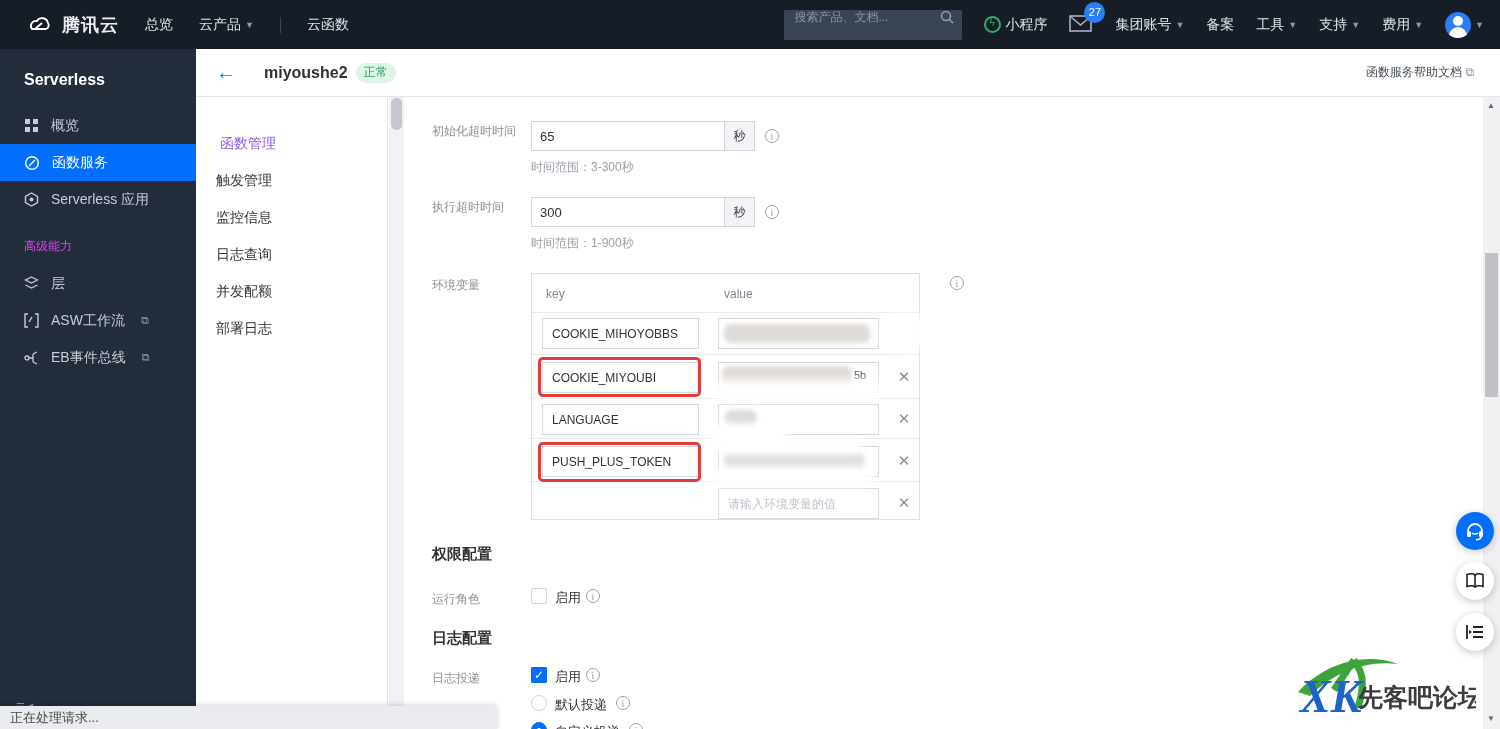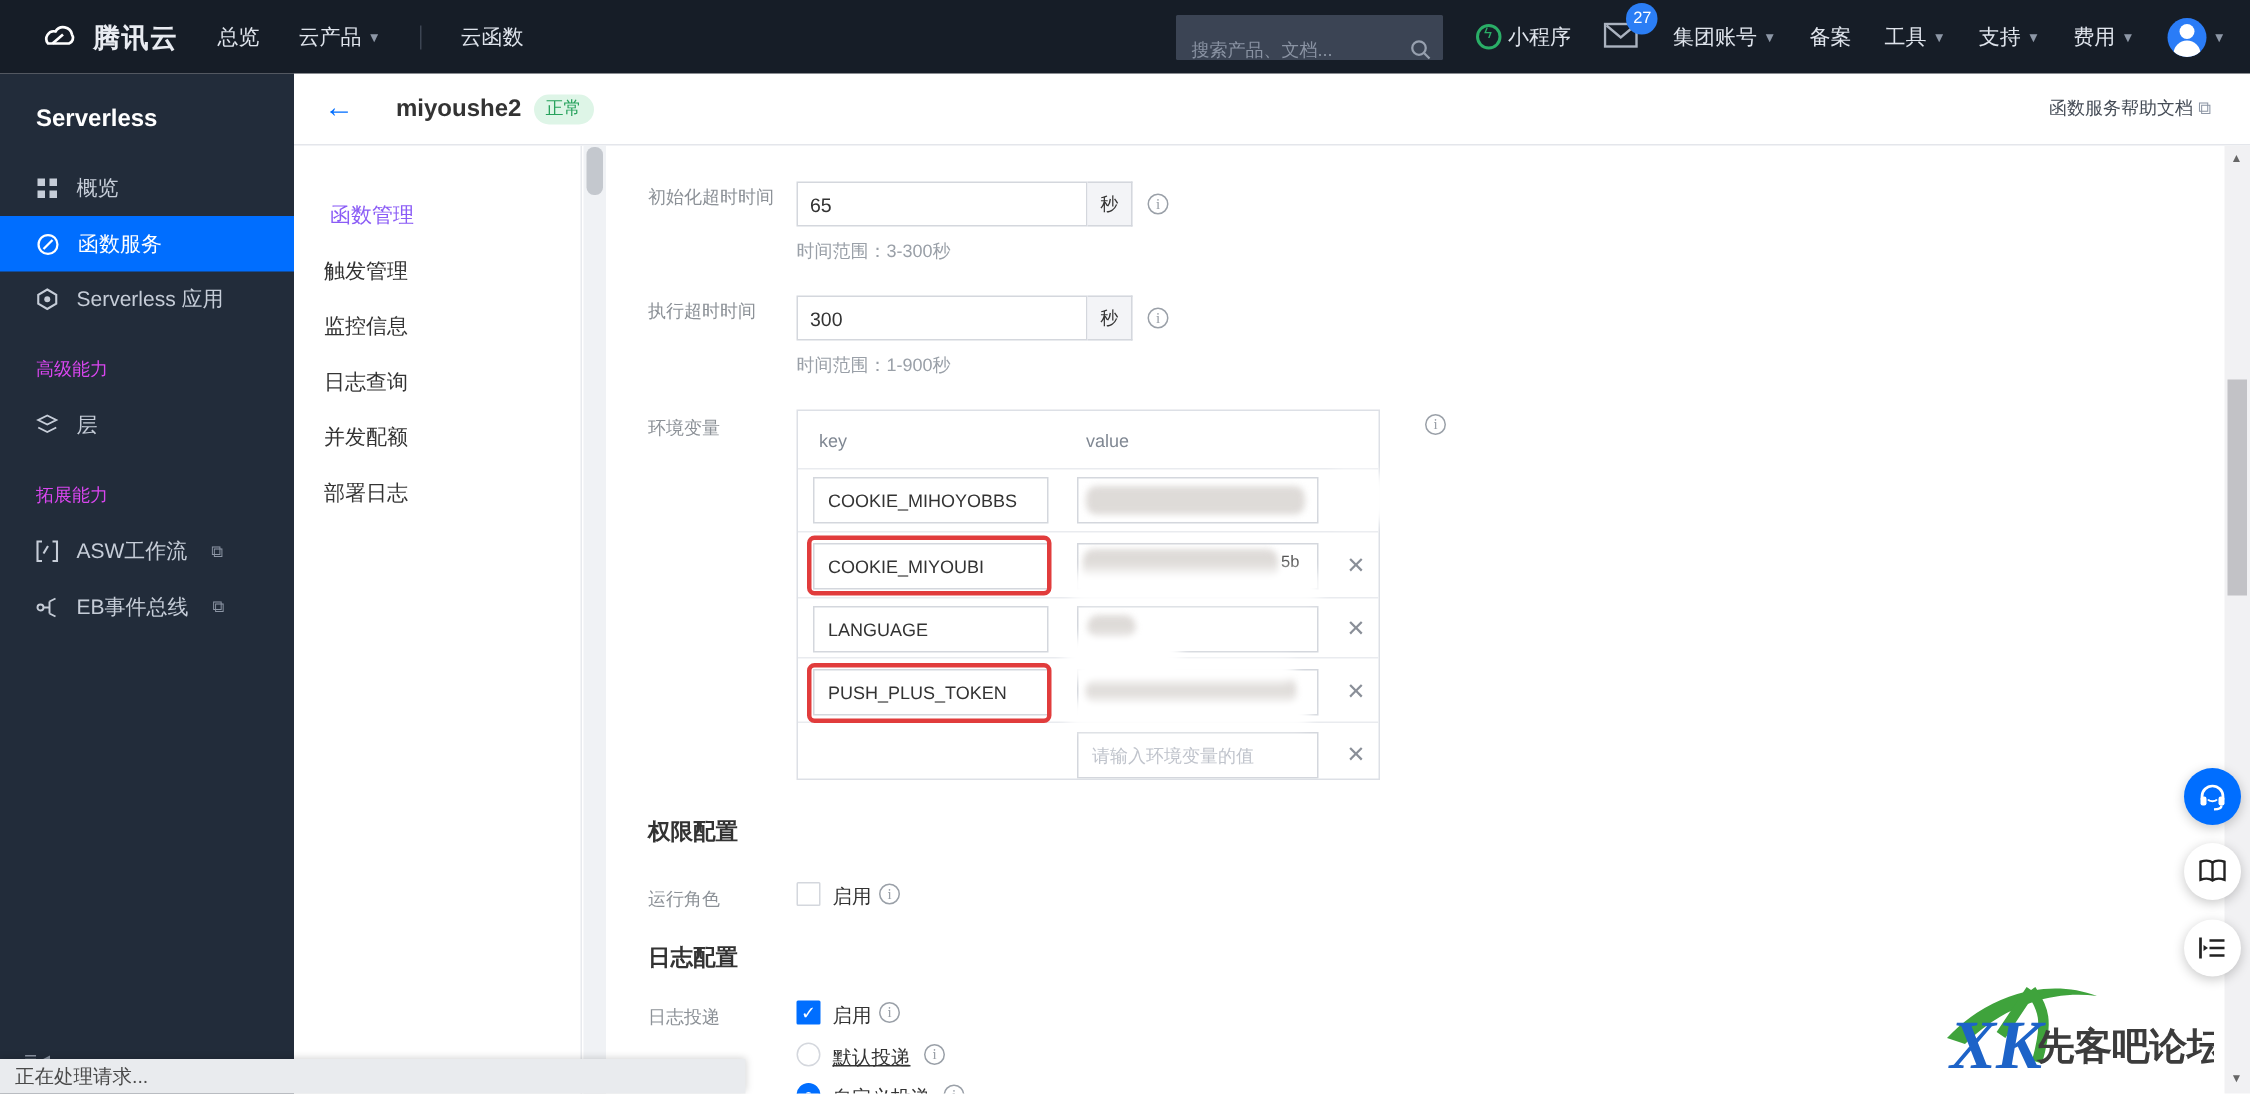--- a/index.html
+++ b/index.html
@@ -9,21 +9,21 @@
 
   
   #topbar { position:absolute; left:0; top:0; width:1500px; height:49px; background:#161d27;
     display:flex; align-items:center; color:#e8ebf1; font-size:14px; z-index:30; }
   .tb-left { display:flex; align-items:center; gap:26px; padding-left:28px; }
   .brand { display:flex; align-items:center; gap:8px; font-size:18px; font-weight:bold; letter-spacing:1px; }
   .tb-item { color:#dfe4ec; cursor:pointer; display:flex; align-items:center; gap:4px; white-space:nowrap; }
   .caret { font-size:9px; color:#8d97a6; }
   .tb-divider { width:1px; height:16px; background:#3c4553; }
   .tb-right { position:absolute; right:16px; top:0; height:49px; display:flex; align-items:center; gap:22px; }
-  #searchbox { width:178px; height:30px; background:#3b4454; display:flex; align-items:flex-end;
+  #searchbox { width:178px; height:30px; background:#3b4454; display:flex; align-items:flex-start;
     padding:0 8px 0 10px; border-radius:1px; }
   #searchbox input { flex:1; background:transparent; border:none; outline:none; color:#97a0af; font-size:12px; width:120px; }
   #searchbox input::placeholder { color:#8a93a3; }
   .mp-icon { width:17px; height:17px; border-radius:50%; border:2px solid #2aae67; display:inline-block;
     position:relative; }
   .mp-icon::after{ content:"ϟ"; position:absolute; left:3px; top:-1px; font-size:10px; color:#2aae67;}
   .mail-wrap { position:relative; width:24px; height:22px; }
   .badge { position:absolute; right:-12px; top:-12px; min-width:21px; height:21px; border-radius:11px;
     background:#2b7ef5; color:#fff; font-size:11px; display:flex; align-items:center; justify-content:center; }
   .avatar { width:26px; height:26px; border-radius:50%; background:#2a7cf7; position:relative; overflow:hidden; }
@@ -211,21 +211,20 @@
   <div class="side-section">高级能力</div>
 
   <div class="side-item">
     <svg width="15" height="15" viewBox="0 0 15 15">
       <path d="M7.5 1l6 3-6 3-6-3z" fill="none" stroke="#c6cdd8" stroke-width="1.3"></path>
       <path d="M1.5 9l6 3 6-3" fill="none" stroke="#c6cdd8" stroke-width="1.3"></path>
     </svg>
     <span>层</span>
   </div>
 
-  <div class="side-section">拓展能力</div>
 
   <div class="side-item">
     <svg width="15" height="15" viewBox="0 0 15 15">
       <path d="M4 1H1v13h3M11 1h3v13h-3" fill="none" stroke="#c6cdd8" stroke-width="1.4"></path>
       <path d="M5 9l3-5" stroke="#c6cdd8" stroke-width="1.4"></path>
     </svg>
     <span>ASW工作流</span>
     <span class="ext-glyph">⧉</span>
   </div>
 
@@ -328,21 +327,21 @@
   <span class="ctl-label" style="left:151px; top:492px;">启用</span>
   <span class="info abs" style="left:182px; top:492px;"></span>
 
   <div class="heading" style="top:532px;">日志配置</div>
   <span class="flabel" style="top:573px;">日志投递</span>
   <span class="cbox checked" style="left:127px; top:570px;"></span>
   <span class="ctl-label" style="left:151px; top:571px;">启用</span>
   <span class="info abs" style="left:182px; top:571px;"></span>
 
   <span class="radio" style="left:127px; top:598px;"></span>
-  <span class="ctl-label" style="left:151px; top:599px;text-decoration:underline;">默认投递</span>
+  <span class="ctl-label" style="left:151px; top:599px;">默认投递</span>
   <span class="info abs" style="left:212px; top:599px;"></span>
 
   <span class="radio sel" style="left:127px; top:625px;"></span>
   <span class="ctl-label" style="left:151px; top:626px;">自定义投递</span>
   <span class="info abs" style="left:225px; top:626px;"></span>
 </div>
 
 <div id="pg-scroll">
   <span class="sb-arrow" style="top:4px;">▲</span>
   <div id="pg-thumb"></div>

